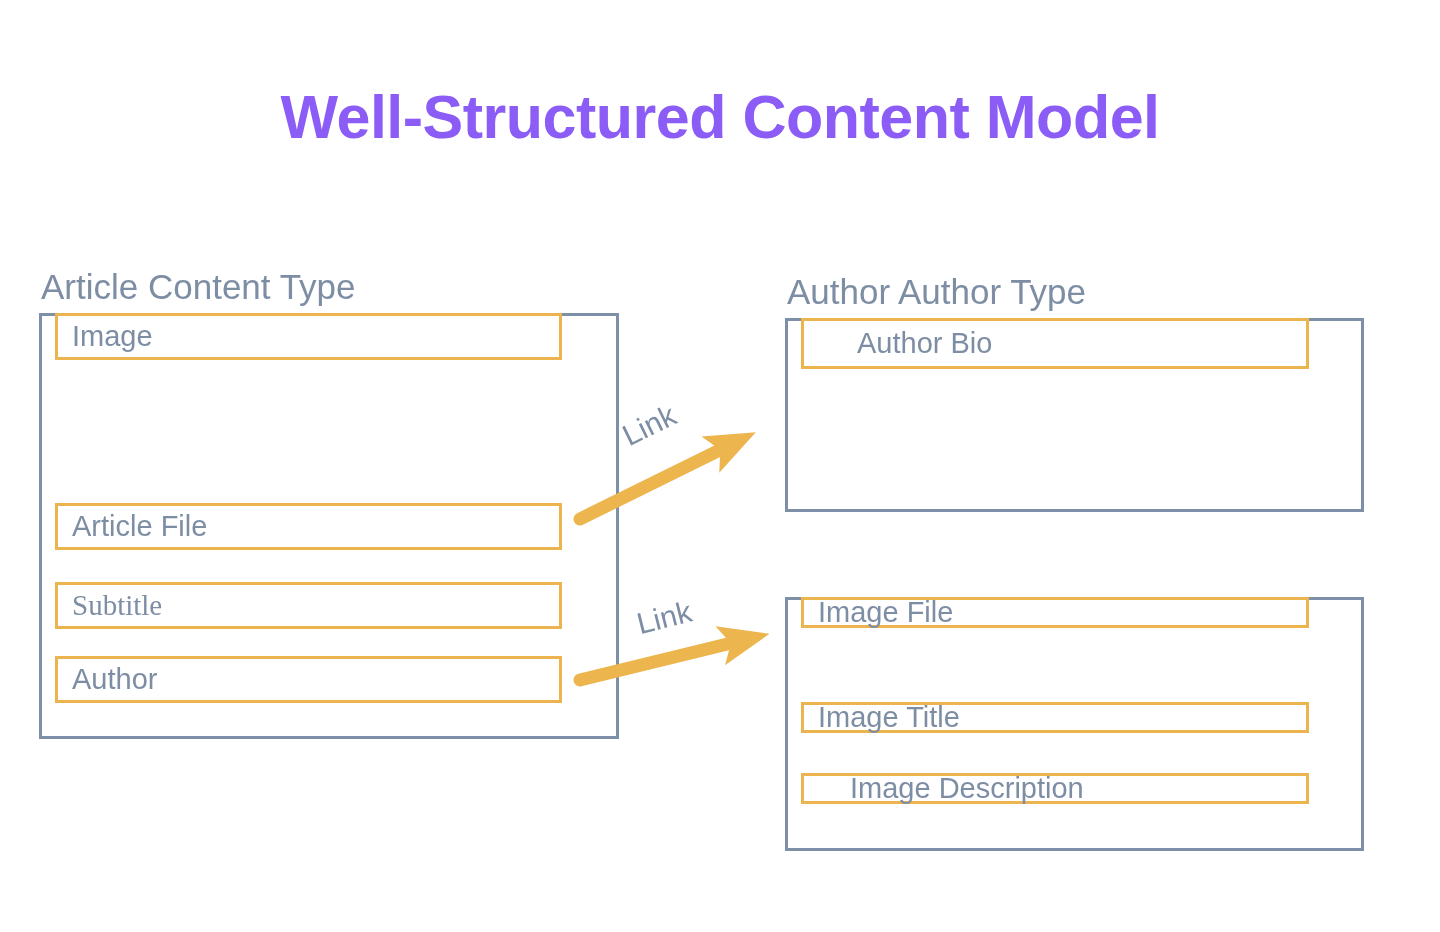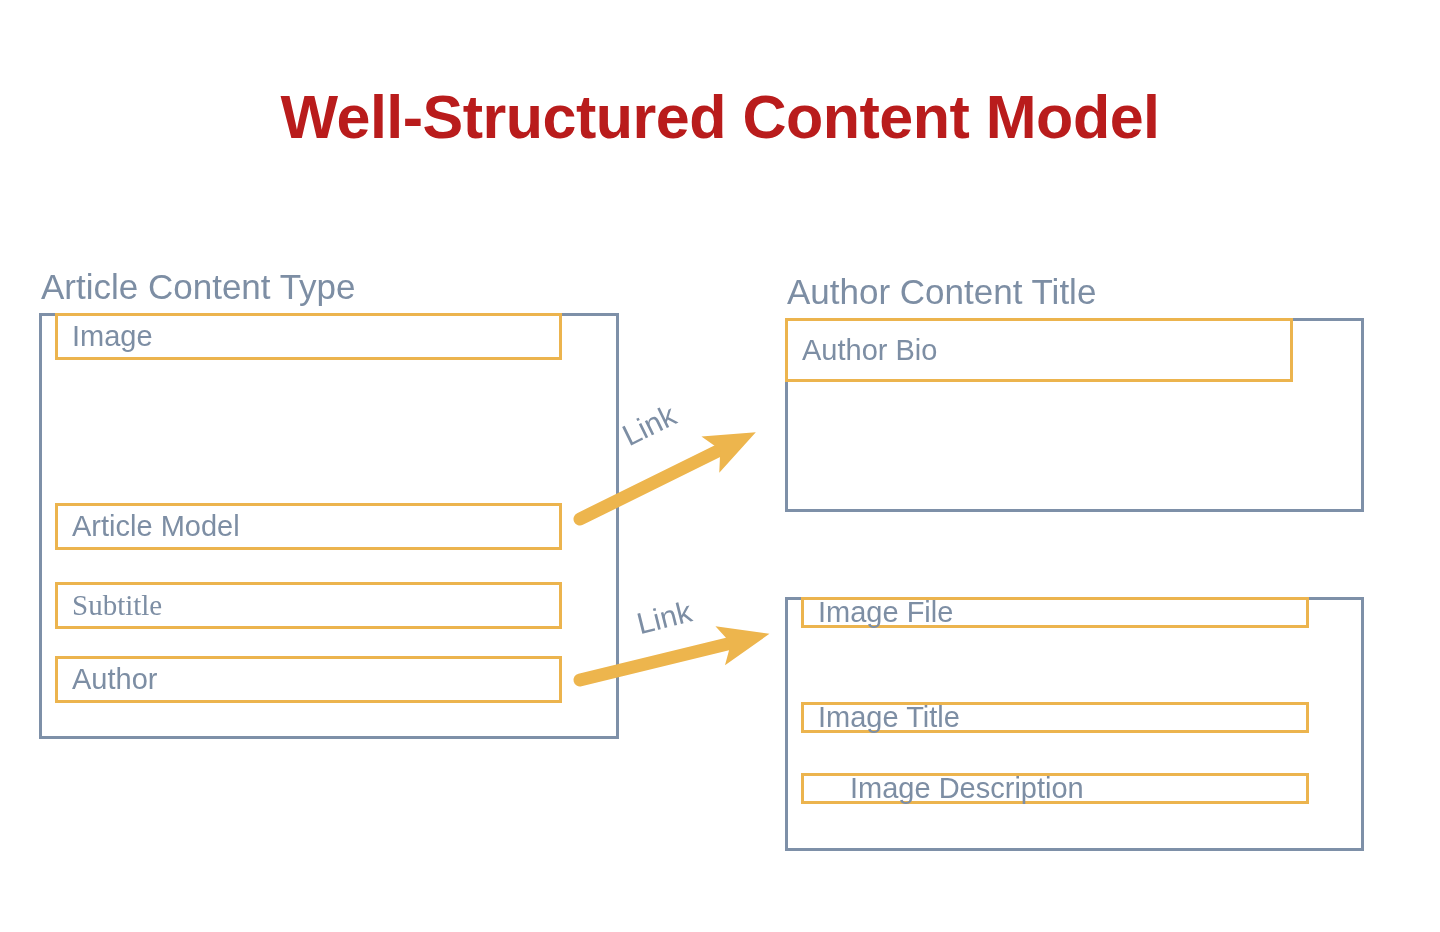--- a/index.html
+++ b/index.html
@@ -24,21 +24,21 @@
   
   .page-title {
     position: absolute;
     left: 0;
     top: 84px;
     width: 1440px;
     text-align: center;
     font-size: 61px;
     font-weight: bold;
     letter-spacing: -0.5px;
-    color: #b91c1c;
+    color: #8b5cf6;
     line-height: 1.1;
     white-space: nowrap;
   }
 
   
   .group {
     position: absolute;
   }
   .group-heading {
     position: absolute;
@@ -84,21 +84,21 @@
 
   
   #group-article .field { left: 16px; width: 507px; height: 47px; }
   #group-article .field:nth-of-type(1) { top: 32px; }
   #group-article .field:nth-of-type(2) { top: 111px; }
   #group-article .field:nth-of-type(3) { top: 190px; }
   #group-article .field:nth-of-type(4) { top: 269px; font-family: Liberation Serif, serif; }
   #group-article .field:nth-of-type(5) { top: 343px; }
 
   
-  #group-author .field { left: 0; width: 508px; height: 64px; }
+  #group-author .field { left: 16px; width: 508px; height: 51px; padding-left: 39px; }
   #group-author .field:nth-of-type(1) { top: 30px; }
   #group-author .field:nth-of-type(2) { top: 108px; }
 
   
   #group-image .field { left: 16px; width: 508px; height: 31px; }
   #group-image .field:nth-of-type(1) { top: 32px; }
   #group-image .field:nth-of-type(2) { top: 105px; }
   #group-image .field:nth-of-type(3) { top: 176px; padding-left: 32px; }
 
   
@@ -124,38 +124,38 @@
 <body>
 
 <div id="canvas">
 
   <div class="page-title">Well-Structured Content Model</div>
 
   <div class="group" id="group-article">
     <div class="group-heading">Article Content Type</div>
     <div class="group-box"></div>
     <div class="field">
-      <span class="field-label">Article Model</span>
+      <span class="field-label">Article File</span>
     </div>
     <div class="field">
       <span class="field-label">Subtitle</span>
     </div>
     <div class="field">
       <span class="field-label">Author</span>
     </div>
     <div class="field">
       <span class="field-label">Body</span>
     </div>
     <div class="field">
       <span class="field-label">Image</span>
     </div>
   </div>
 
   <div class="group" id="group-author">
-    <div class="group-heading">Author Content Title</div>
+    <div class="group-heading">Author Author Type</div>
     <div class="group-box"></div>
     <div class="field">
       <span class="field-label">Author Title</span>
     </div>
     <div class="field">
       <span class="field-label">Author Bio</span>
     </div>
   </div>
 
   <div class="group" id="group-image">

